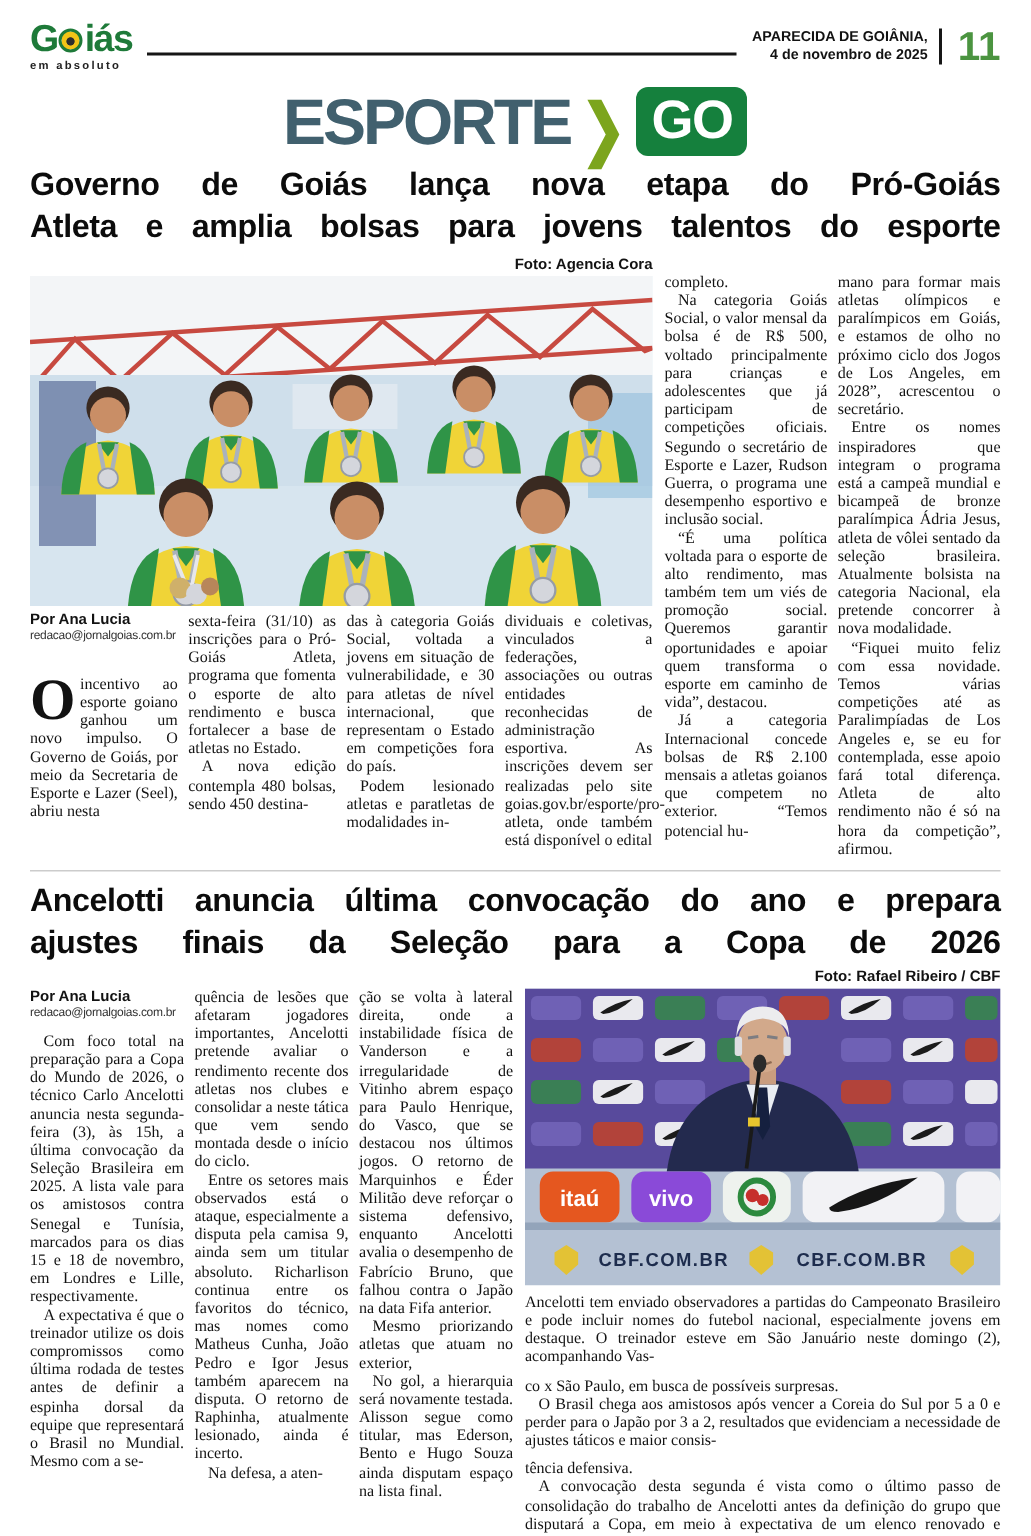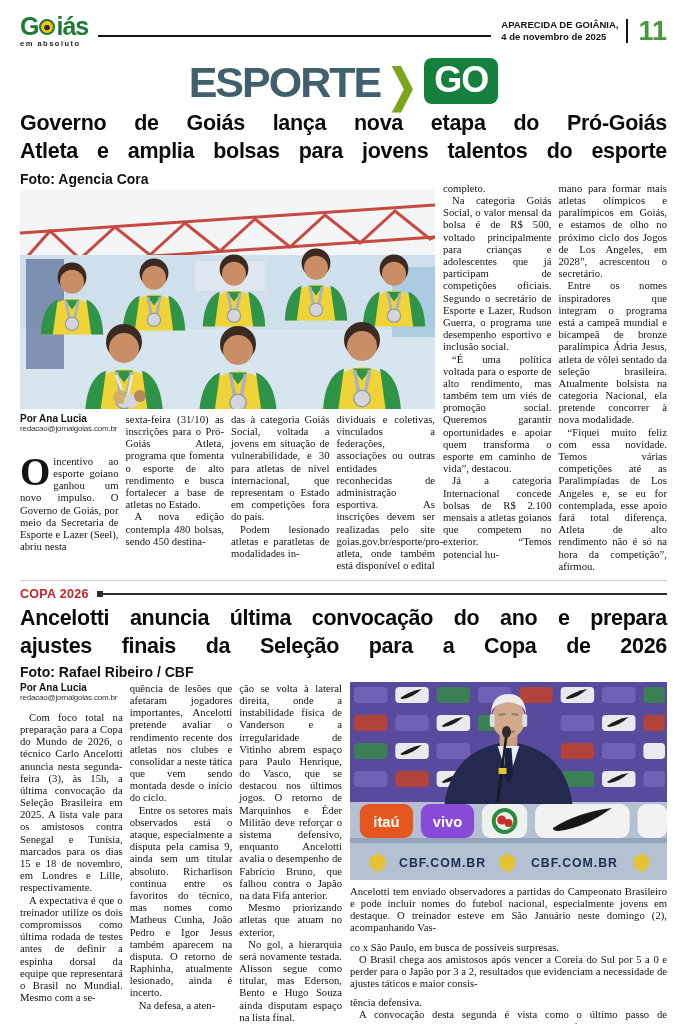--- a/index.html
+++ b/index.html
@@ -12,41 +12,41 @@
   .masthead { display:flex; align-items:center; gap:10px; height:38px; }
   .logo { line-height:1; flex:none; }
   .logo-title { display:flex; align-items:center; font-family:"Liberation Sans",sans-serif;
                 font-weight:bold; font-size:25px; color:#1e7a39; letter-spacing:-1px; }
   .logo-o { width:16px; height:16px; border-radius:50%; margin:0 1px;
             background:radial-gradient(circle at 50% 55%, #2d2d2d 0 2.5px, #f3c417 3px);
             border:2px solid #1e7a39; }
   .logo-sub { font-family:"Liberation Sans",sans-serif; font-size:7.5px; font-weight:bold;
               letter-spacing:1.5px; color:#222; margin-top:1px; }
   .head-rule { flex:1; height:2px; background:#161616; align-self:center; margin-top:10px; }
-  .dateblock { text-align:left; font-family:"Liberation Sans",sans-serif; font-weight:bold;
+  .dateblock { text-align:right; font-family:"Liberation Sans",sans-serif; font-weight:bold;
                font-size:9.5px; line-height:1.3; padding-right:8px; border-right:2.5px solid #161616; }
   .pagenum { font-family:"Liberation Sans",sans-serif; font-weight:bold; font-size:27px;
              color:#4b9440; line-height:1; }
 
   
   .banner { display:flex; justify-content:center; align-items:flex-end; gap:7px; margin:8px 0 6px; }
   .banner-title { font-family:"Liberation Sans",sans-serif; font-weight:800; font-size:43px;
                   line-height:1; color:#41606e; letter-spacing:-2px; }
   .banner-chevron { color:#7ca51d; font-size:36px; font-weight:800; line-height:1;
                     font-family:"Liberation Sans",sans-serif; transform:scaleY(1.25); }
   .banner-badge { background:#15803d; color:#fff; font-family:"Liberation Sans",sans-serif;
                   font-weight:800; font-size:36px; line-height:1; padding:4px 10px 6px;
                   border-radius:8px; letter-spacing:-1px; }
 
   
   .headline { font-family:"Liberation Sans",sans-serif; font-weight:800; color:#0c0c0c; margin:4px 0 2px; }
   .hl-line { font-size:21.5px; line-height:1.3; letter-spacing:-0.3px;
              text-align:justify; text-align-last:justify; }
-  .credit { font-family:"Liberation Sans",sans-serif; font-weight:bold; font-size:14px;
-            margin:3px 0 2px; }
+  .credit { font-family:"Liberation Sans",sans-serif; font-weight:bold; font-size:10px;
+            text-align:right; margin:3px 0 2px; }
   .byline-author { font-family:"Liberation Sans",sans-serif; font-weight:bold; font-size:10px; }
   .byline-email { font-family:"Liberation Sans",sans-serif; font-size:8px; color:#333;
                   white-space:nowrap; letter-spacing:-0.2px; }
   .byline { margin-bottom:22px; }
   .byline.tight { margin-bottom:9px; }
 
   
   .col { flex:1 1 0; min-width:0; }
   .para { font-size:10.7px; line-height:1.14; text-align:justify; margin:0; hyphens:auto; }
   .para.indent { text-indent:9px; }
@@ -190,27 +190,20 @@
         <div class="col">
           <p class="para">mano para formar mais atletas olímpicos e paralímpicos em Goiás, e estamos de olho no próximo ciclo dos Jogos de Los Angeles, em 2028”, acrescentou o secretário.</p>
           <p class="para indent">Entre os nomes inspiradores que integram o programa está a campeã mundial e bicampeã de bronze paralímpica Ádria Jesus, atleta de vôlei sentado da seleção brasileira. Atualmente bolsista na categoria Nacional, ela pretende concorrer à nova modalidade.</p>
           <p class="para indent">“Fiquei muito feliz com essa novidade. Temos várias competições até as Paralimpíadas de Los Angeles e, se eu for contemplada, esse apoio fará total diferença. Atleta de alto rendimento não é só na hora da competição”, afirmou.</p>
         </div>
       </div>
     </div>
   </section>
 
   <hr class="article-sep">
-  <div class="copa-row">
-    <span class="copa-label">COPA 2026</span>
-    <span class="copa-line">
-        <span class="copa-nub"></span>
-        <span class="copa-bar"></span>
-      </span>
-  </div>
 
   <section>
     <h1 class="headline">
       <div class="hl-line">Ancelotti anuncia última convocação do ano e prepara</div>
       <div class="hl-line">ajustes finais da Seleção para a Copa de 2026</div>
     </h1>
     <div class="credit">Foto: Rafael Ribeiro / CBF</div>
 
     <div class="a2-body">
       <div class="a2-left">

